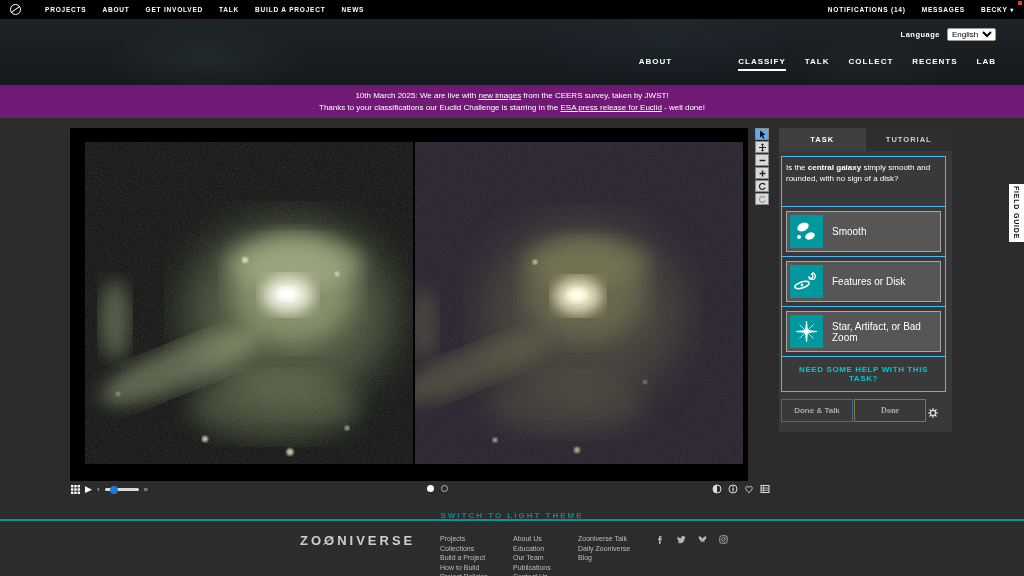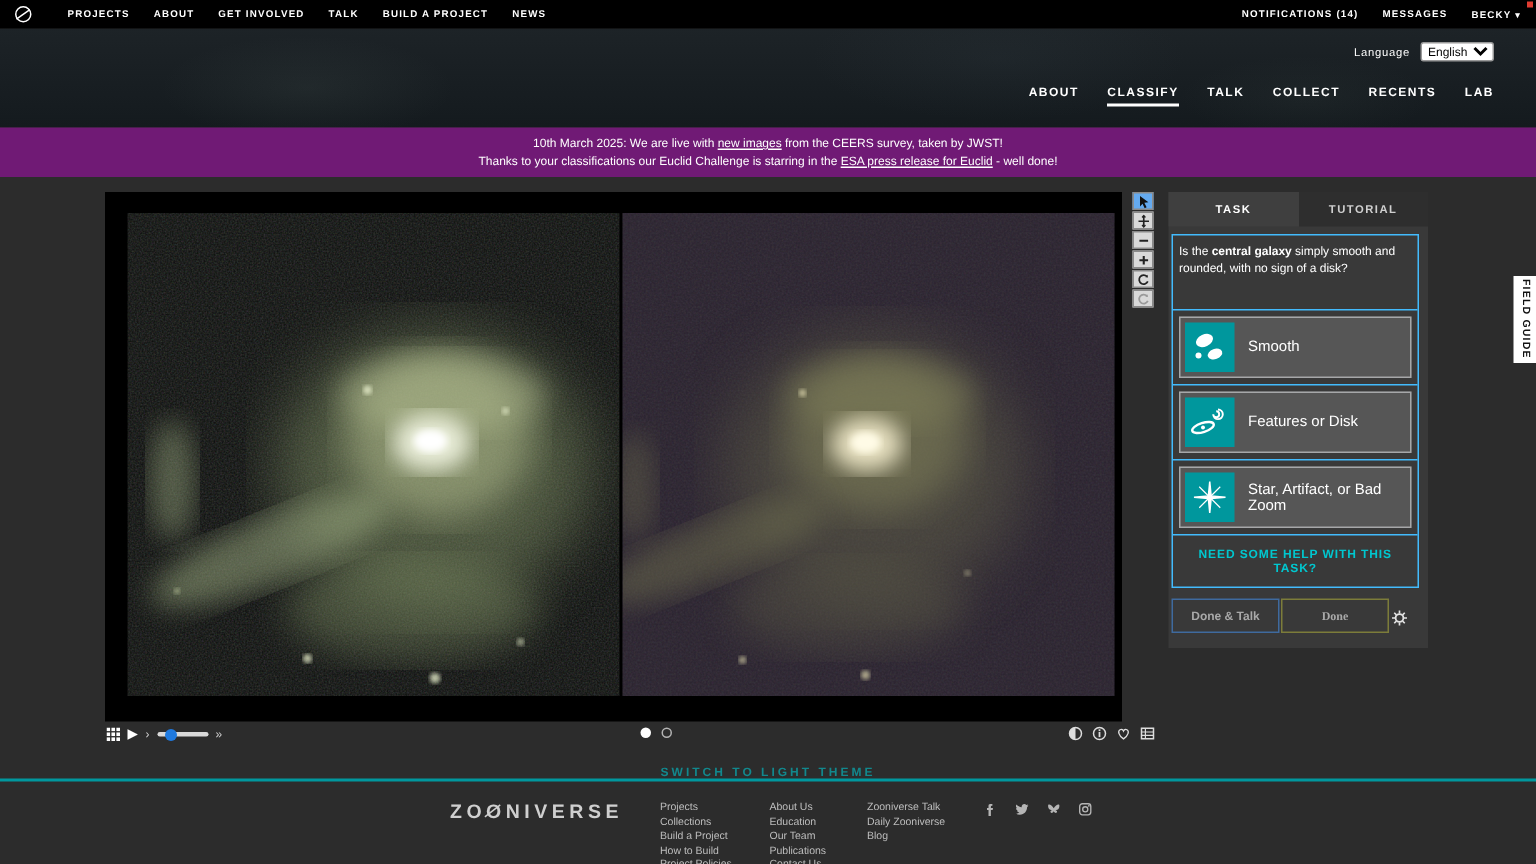--- a/index.html
+++ b/index.html
@@ -26,26 +26,26 @@
               linear-gradient(#1d2327, #141a1e); }
   .proj { position:absolute; left:36px; top:14px; display:flex; align-items:center; gap:12px; }
   .gz-avatar { width:38px; height:38px; border-radius:50%; background:#0c0f0a; border:2px solid #2e3528;
                position:relative; box-shadow:0 0 0 2px #10140f; }
   .gz-avatar::before { content:""; position:absolute; left:4px; top:4px; width:26px; height:26px; border-radius:50%;
                background:radial-gradient(circle at 45% 45%, #e8f0c8 0 8%, #9cb43e 20%, #5c7a22 45%, #1c260e 75%); }
   .gz-title { color:#fff; font-size:15px; font-weight:bold; letter-spacing:.3px; }
   .verify { width:12px; height:12px; background:#fff; border-radius:50%; color:#0097a0; font-size:8px;
             display:flex; align-items:center; justify-content:center; font-weight:bold; }
   .lang-row { position:absolute; right:28px; top:9px; display:flex; align-items:center; gap:7px; }
-  .lang-row label { color:#fff; font-size:7.5px; font-weight:normal; letter-spacing:.5px;margin-left:12px; }
+  .lang-row label { color:#fff; font-size:7.5px; font-weight:bold; letter-spacing:.5px;margin-left:12px; }
   .lang-row select { font-size:8px; height:13px; background:#fff; color:#000; border:1px solid #999; border-radius:2px;
                      font-family:"Liberation Sans", sans-serif; }
   .proj-nav { position:absolute; right:28px; top:38px; display:flex; gap:19px; }
   .proj-nav a { color:#fff; font-size:8px; font-weight:bold; letter-spacing:1px; text-decoration:none; padding-bottom:3px; }
-  .proj-nav a.active { border-bottom:2px solid #fff; }
+  .proj-nav a.active { border-bottom:2px solid #fff;margin-left:47px; }
 
   
   .banner { position:absolute; left:0; top:85px; width:1024px; height:33px; background:#701a75;
             color:#fff; font-size:8px; text-align:center; padding-top:5px; line-height:11.5px; }
   .banner u { cursor:pointer; }
 
   
   .viewer-frame { position:absolute; left:70px; top:128px; width:678px; height:353px; background:#000; }
   .img-panel { position:absolute; top:14px; width:328px; height:322px; overflow:hidden; }
   .img-left  { left:15px;  background:#0b0d0b; }

